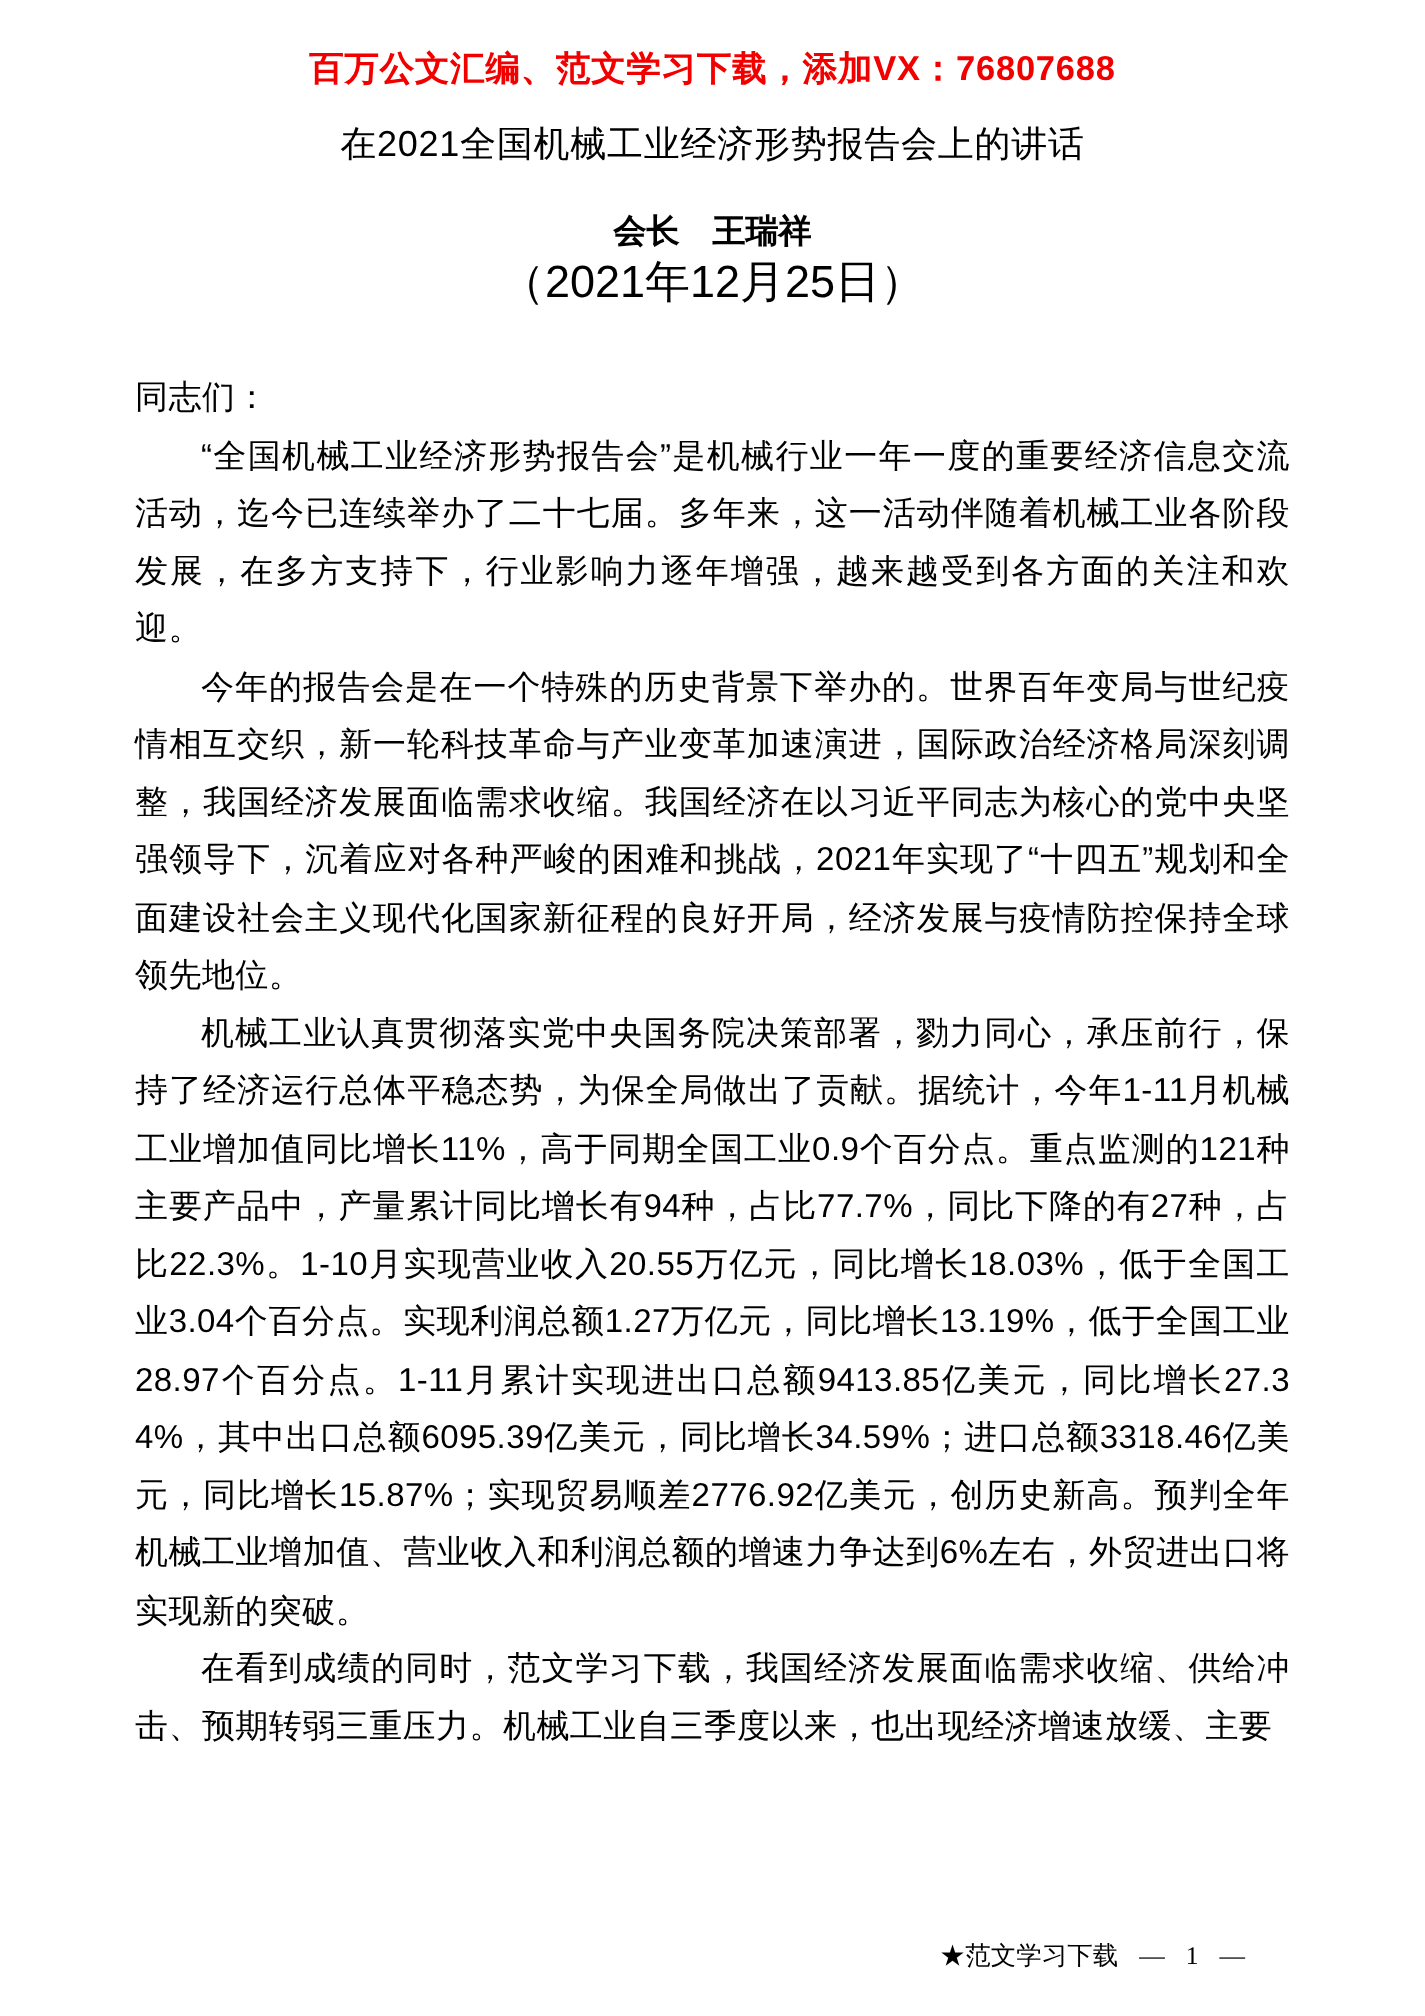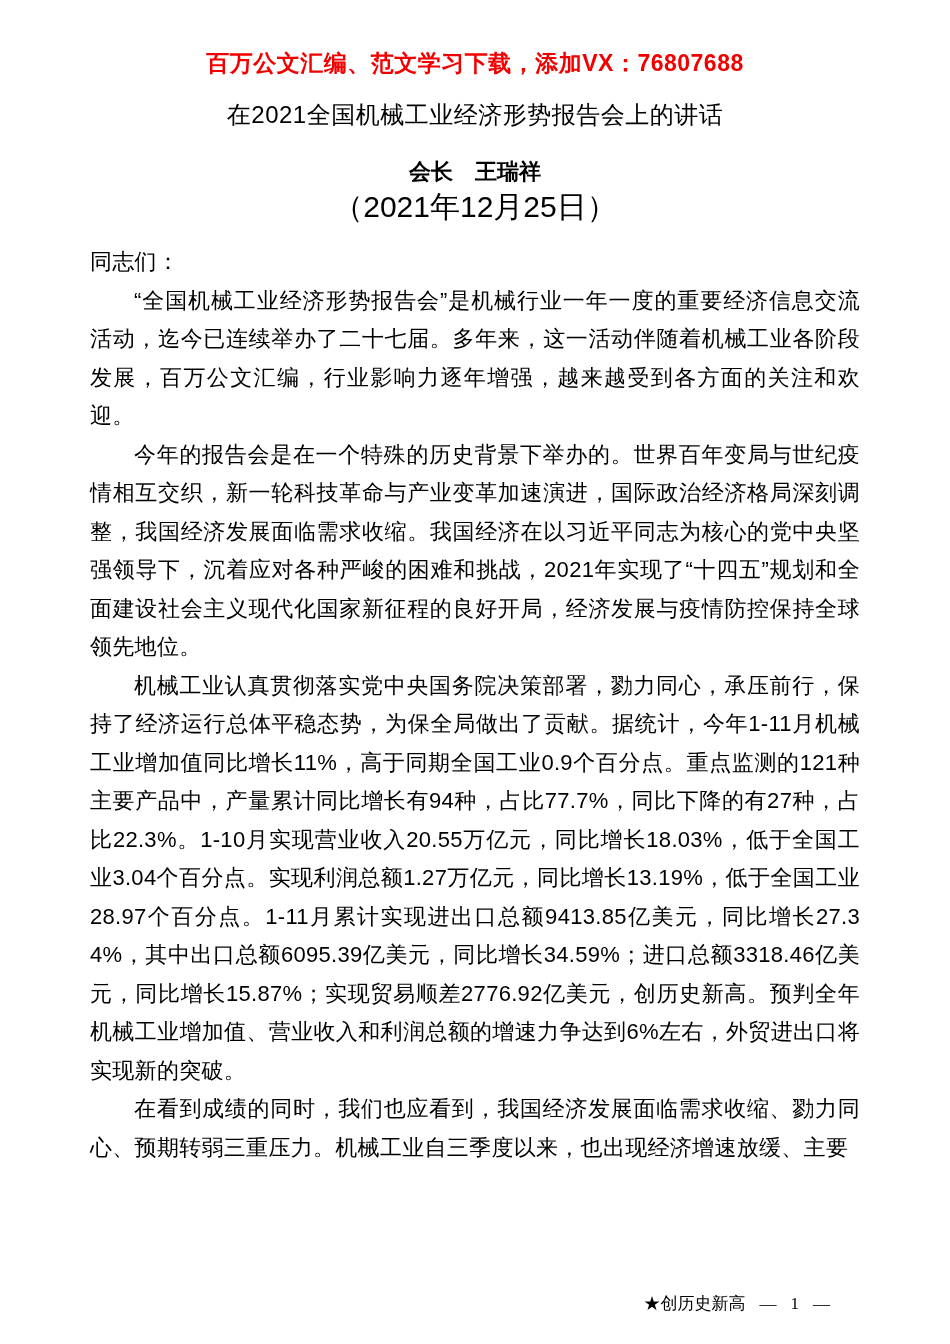--- a/index.html
+++ b/index.html
@@ -10,21 +10,21 @@
   .page {
     position: relative;
     width: 950px;
     height: 1344px;
     margin: 0 auto;
     background: #ffffff;
     font-family: "Liberation Sans", "DejaVu Sans", sans-serif;
     color: #000000;
     overflow: hidden;
     box-sizing: border-box;
-    padding: 50px 90px 0 90px;
+    padding: 32px 90px 0 90px;
   }
   .notice {
     text-align: center;
     color: #f20000;
     font-size: 23px;
     line-height: 26px;
     font-weight: bold;
     letter-spacing: 0.5px;
   }
   .doc-title {
@@ -43,21 +43,21 @@
     margin-top: 32px;
   }
   .doc-date {
     text-align: center;
     font-size: 30px;
     line-height: 28px;
     font-weight: normal;
     margin-top: 9px;
   }
   .body-text {
-    margin-top: 22px;
+    margin-top: 43px;
   }
   .para {
     margin: 0;
     font-size: 22px;
     line-height: 38.5px;
     text-align: justify;
     text-align-last: left;
     text-indent: 2em;
     letter-spacing: 0.3px;
     word-break: break-all;
@@ -89,26 +89,26 @@
   <div class="notice">百万公文汇编、范文学习下载，添加VX：76807688</div>
 
   <div class="doc-title">在2021全国机械工业经济形势报告会上的讲话</div>
 
   <div class="doc-author">会长　王瑞祥</div>
 
   <div class="doc-date">（2021年12月25日）</div>
 
   <div class="body-text">
     <p class="para no-indent">同志们：</p>
-    <p class="para">“全国机械工业经济形势报告会”是机械行业一年一度的重要经济信息交流活动，迄今已连续举办了二十七届。多年来，这一活动伴随着机械工业各阶段发展，百万公文汇编，行业影响力逐年增强，越来越受到各方面的关注和欢迎。</p>
+    <p class="para">“全国机械工业经济形势报告会”是机械行业一年一度的重要经济信息交流活动，迄今已连续举办了二十七届。多年来，这一活动伴随着机械工业各阶段发展，在多方支持下，行业影响力逐年增强，越来越受到各方面的关注和欢迎。</p>
     <p class="para">今年的报告会是在一个特殊的历史背景下举办的。世界百年变局与世纪疫情相互交织，新一轮科技革命与产业变革加速演进，国际政治经济格局深刻调整，我国经济发展面临需求收缩。我国经济在以习近平同志为核心的党中央坚强领导下，沉着应对各种严峻的困难和挑战，2021年实现了“十四五”规划和全面建设社会主义现代化国家新征程的良好开局，经济发展与疫情防控保持全球领先地位。</p>
     <p class="para">机械工业认真贯彻落实党中央国务院决策部署，勠力同心，承压前行，保持了经济运行总体平稳态势，为保全局做出了贡献。据统计，今年1-11月机械工业增加值同比增长11%，高于同期全国工业0.9个百分点。重点监测的121种主要产品中，产量累计同比增长有94种，占比77.7%，同比下降的有27种，占比22.3%。1-10月实现营业收入20.55万亿元，同比增长18.03%，低于全国工业3.04个百分点。实现利润总额1.27万亿元，同比增长13.19%，低于全国工业28.97个百分点。1-11月累计实现进出口总额9413.85亿美元，同比增长27.34%，其中出口总额6095.39亿美元，同比增长34.59%；进口总额3318.46亿美元，同比增长15.87%；实现贸易顺差2776.92亿美元，创历史新高。预判全年机械工业增加值、营业收入和利润总额的增速力争达到6%左右，外贸进出口将实现新的突破。</p>
-    <p class="para">在看到成绩的同时，我们也应看到，我国经济发展面临需求收缩、勠力同心、预期转弱三重压力。机械工业自三季度以来，也出现经济增速放缓、主要</p>
+    <p class="para">在看到成绩的同时，范文学习下载，我国经济发展面临需求收缩、供给冲击、预期转弱三重压力。机械工业自三季度以来，也出现经济增速放缓、主要</p>
   </div>
 
   <div class="page-footer">
-    <span>★创历史新高</span>
+    <span>★范文学习下载</span>
     <span class="dash">—</span>
     <span>1</span>
     <span class="dash">—</span>
   </div>
 
 </div>
 
 </body></html>

